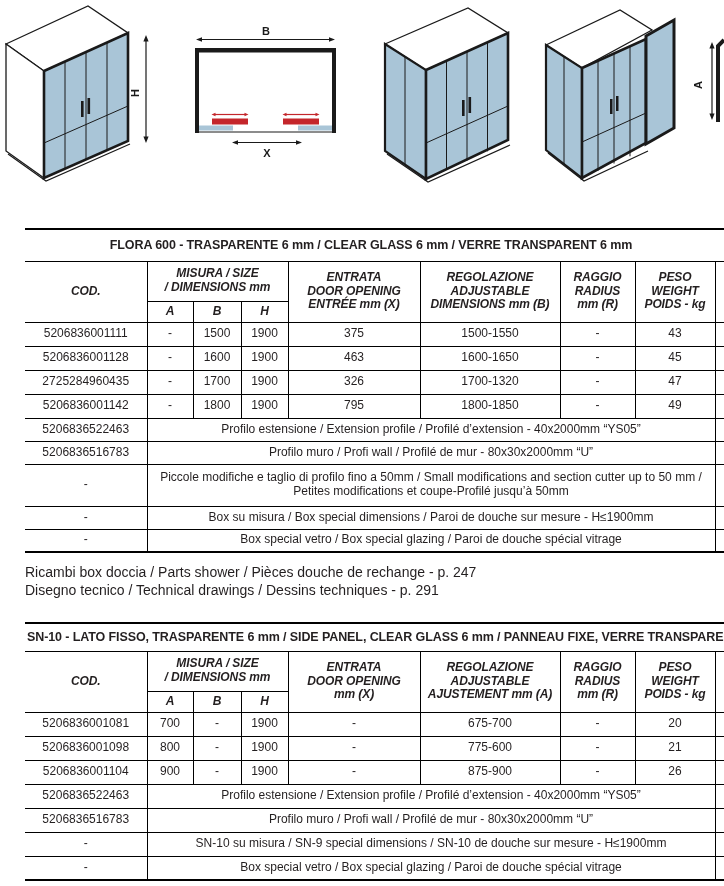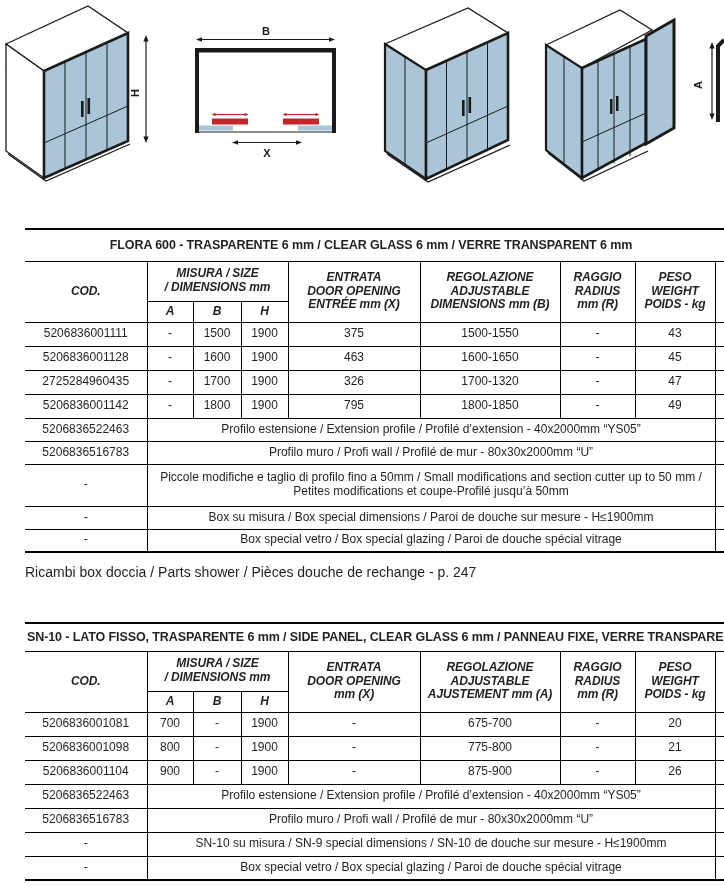--- a/index.html
+++ b/index.html
@@ -237,20 +237,21 @@
     <tr class="sr">
       <td>-</td>
       <td class="desc" colspan="7">Box special vetro / Box special glazing / Paroi de douche spécial vitrage</td>
       <td class="stub"></td>
     </tr>
   </tbody>
     </table>
 
   <div class="notes">
     <div>Ricambi box doccia  / Parts shower / Pièces douche de rechange - p. 247</div>
+    <div>Disegno tecnico / Technical drawings / Dessins techniques - p. 291</div>
   </div>
 
   <table class="spec" id="t2">
     <colgroup>
       <col style="width:122px">
         <col style="width:46px">
         <col style="width:48px">
         <col style="width:47px">
       <col style="width:132px">
         <col style="width:140px">
@@ -305,21 +306,21 @@
       <td>-</td>
       <td>20</td>
       <td class="stub"></td>
     </tr>
     <tr class="dr">
       <td>5206836001098</td>
       <td>800</td>
       <td>-</td>
       <td>1900</td>
       <td>-</td>
-      <td>775-800</td>
+      <td>775-600</td>
       <td>-</td>
       <td>21</td>
       <td class="stub"></td>
     </tr>
     <tr class="dr">
       <td>5206836001104</td>
       <td>900</td>
       <td>-</td>
       <td>1900</td>
       <td>-</td>

